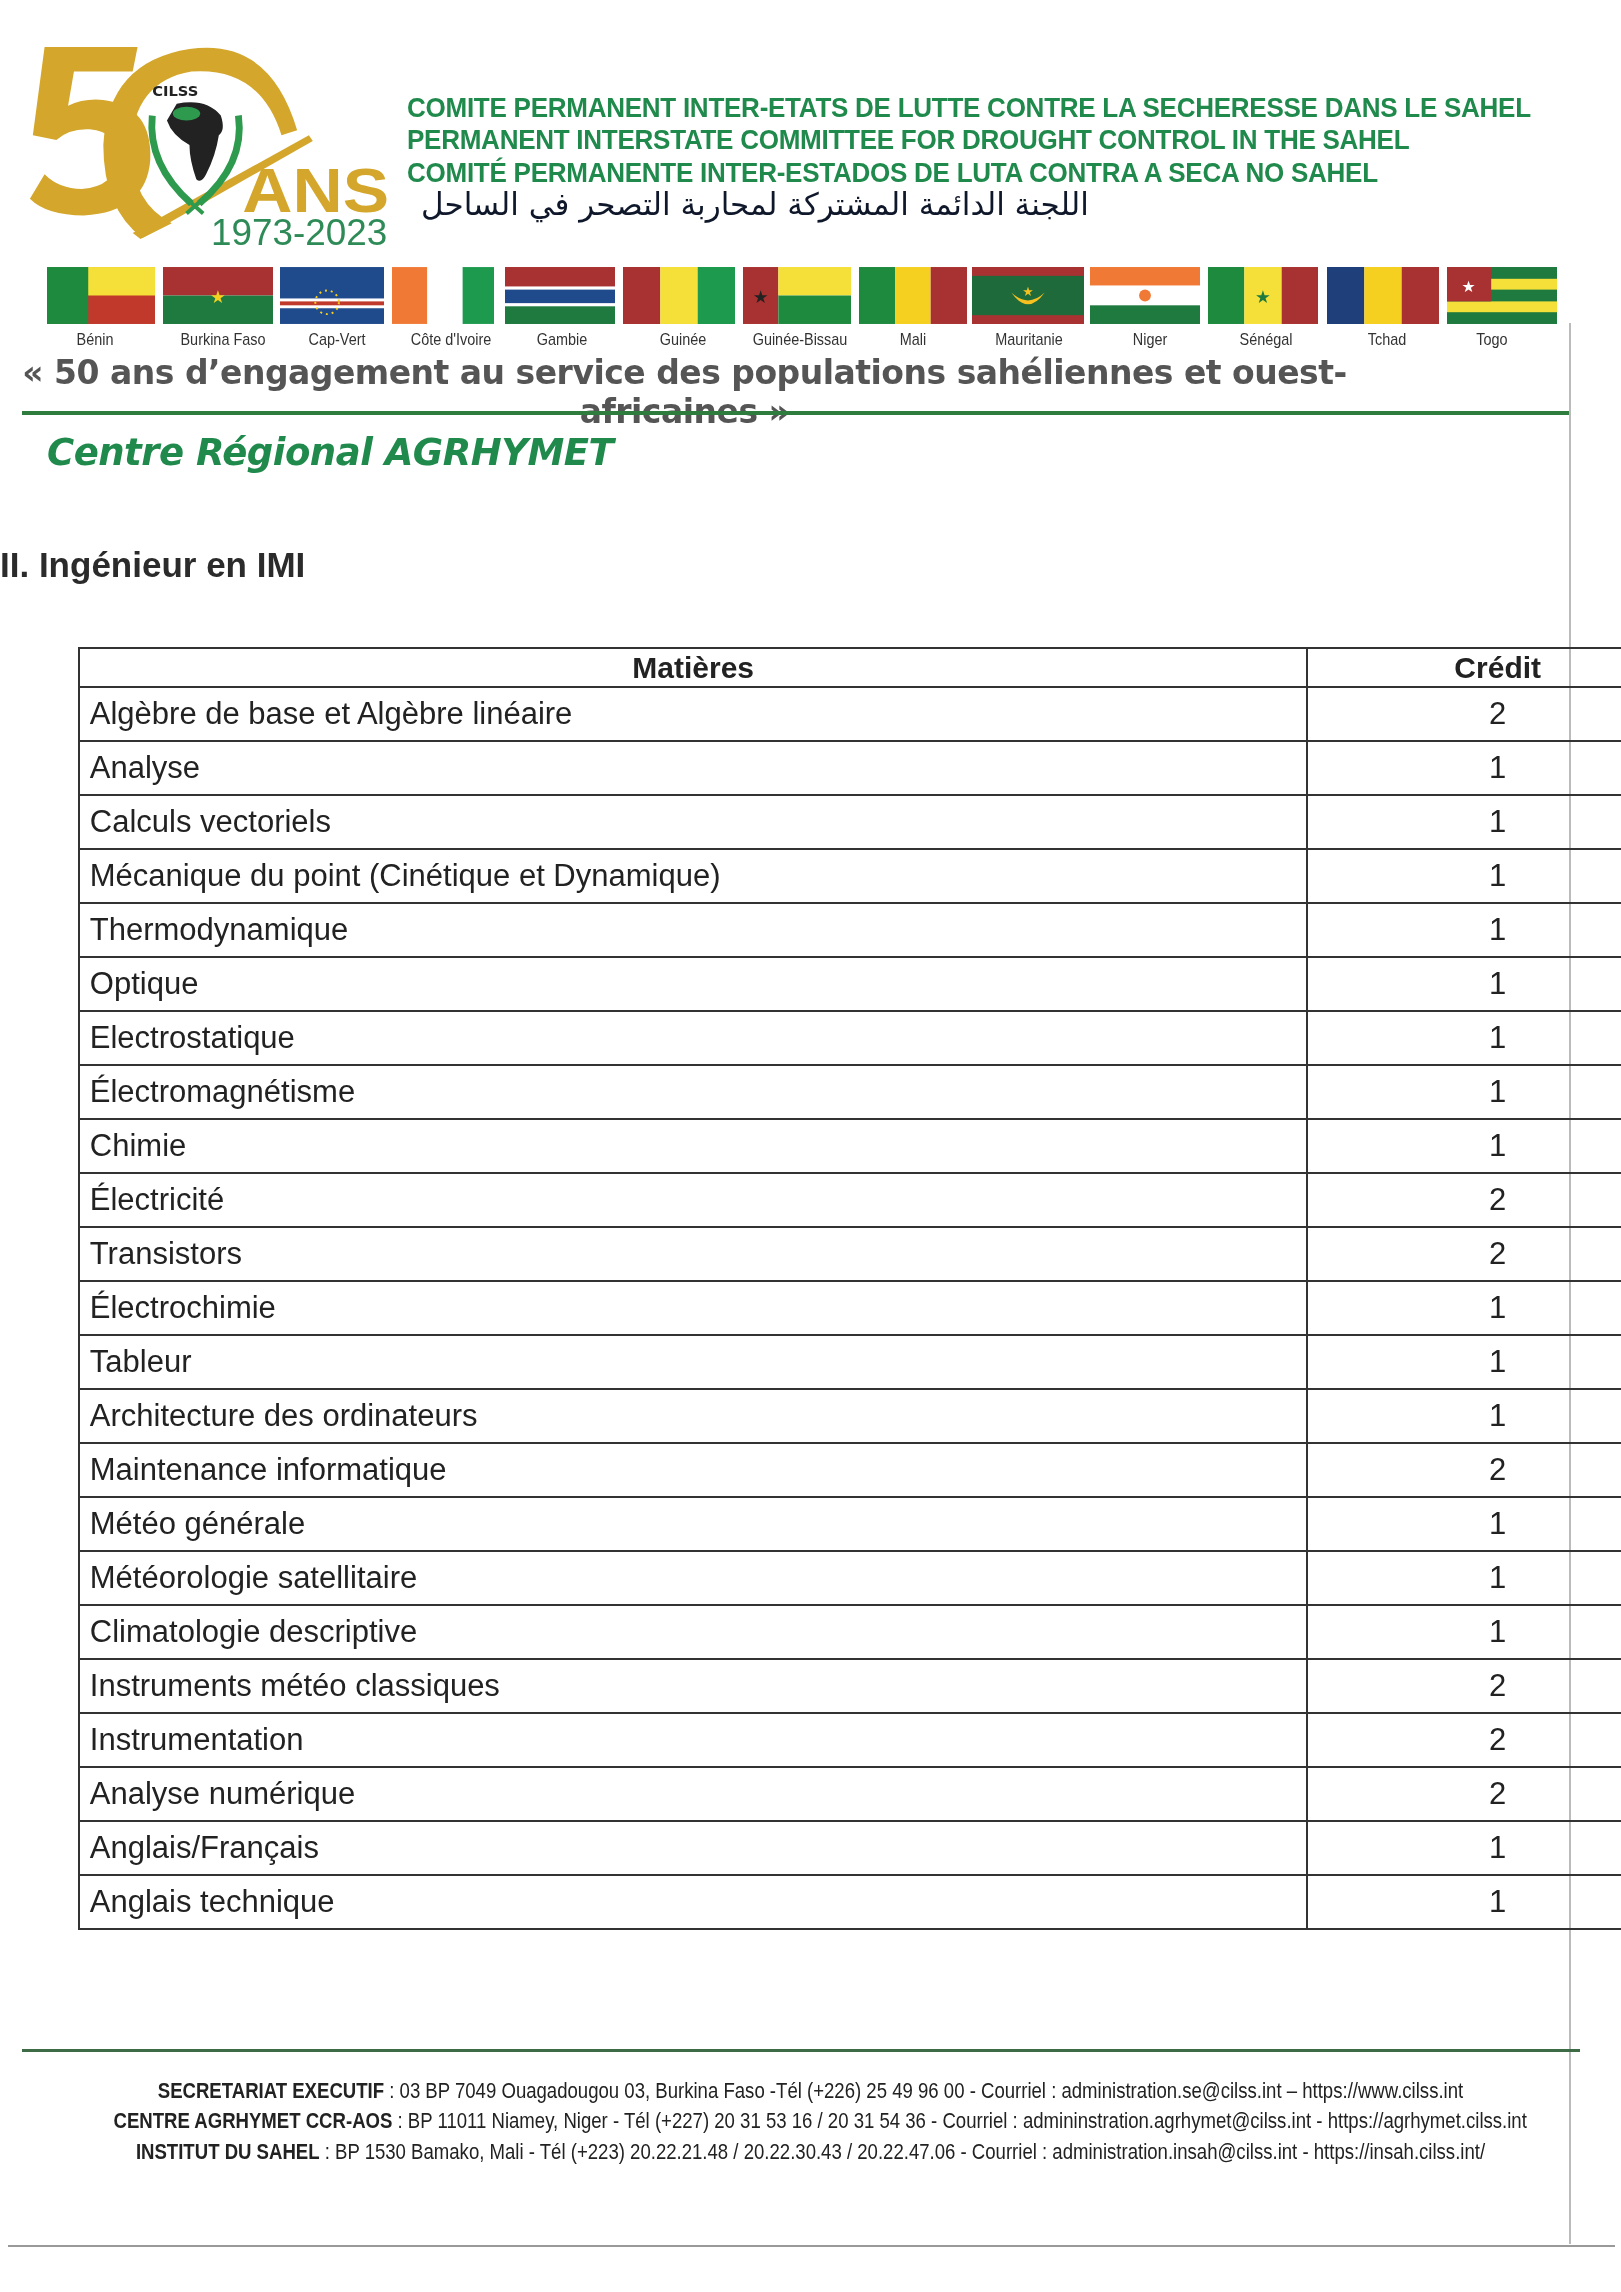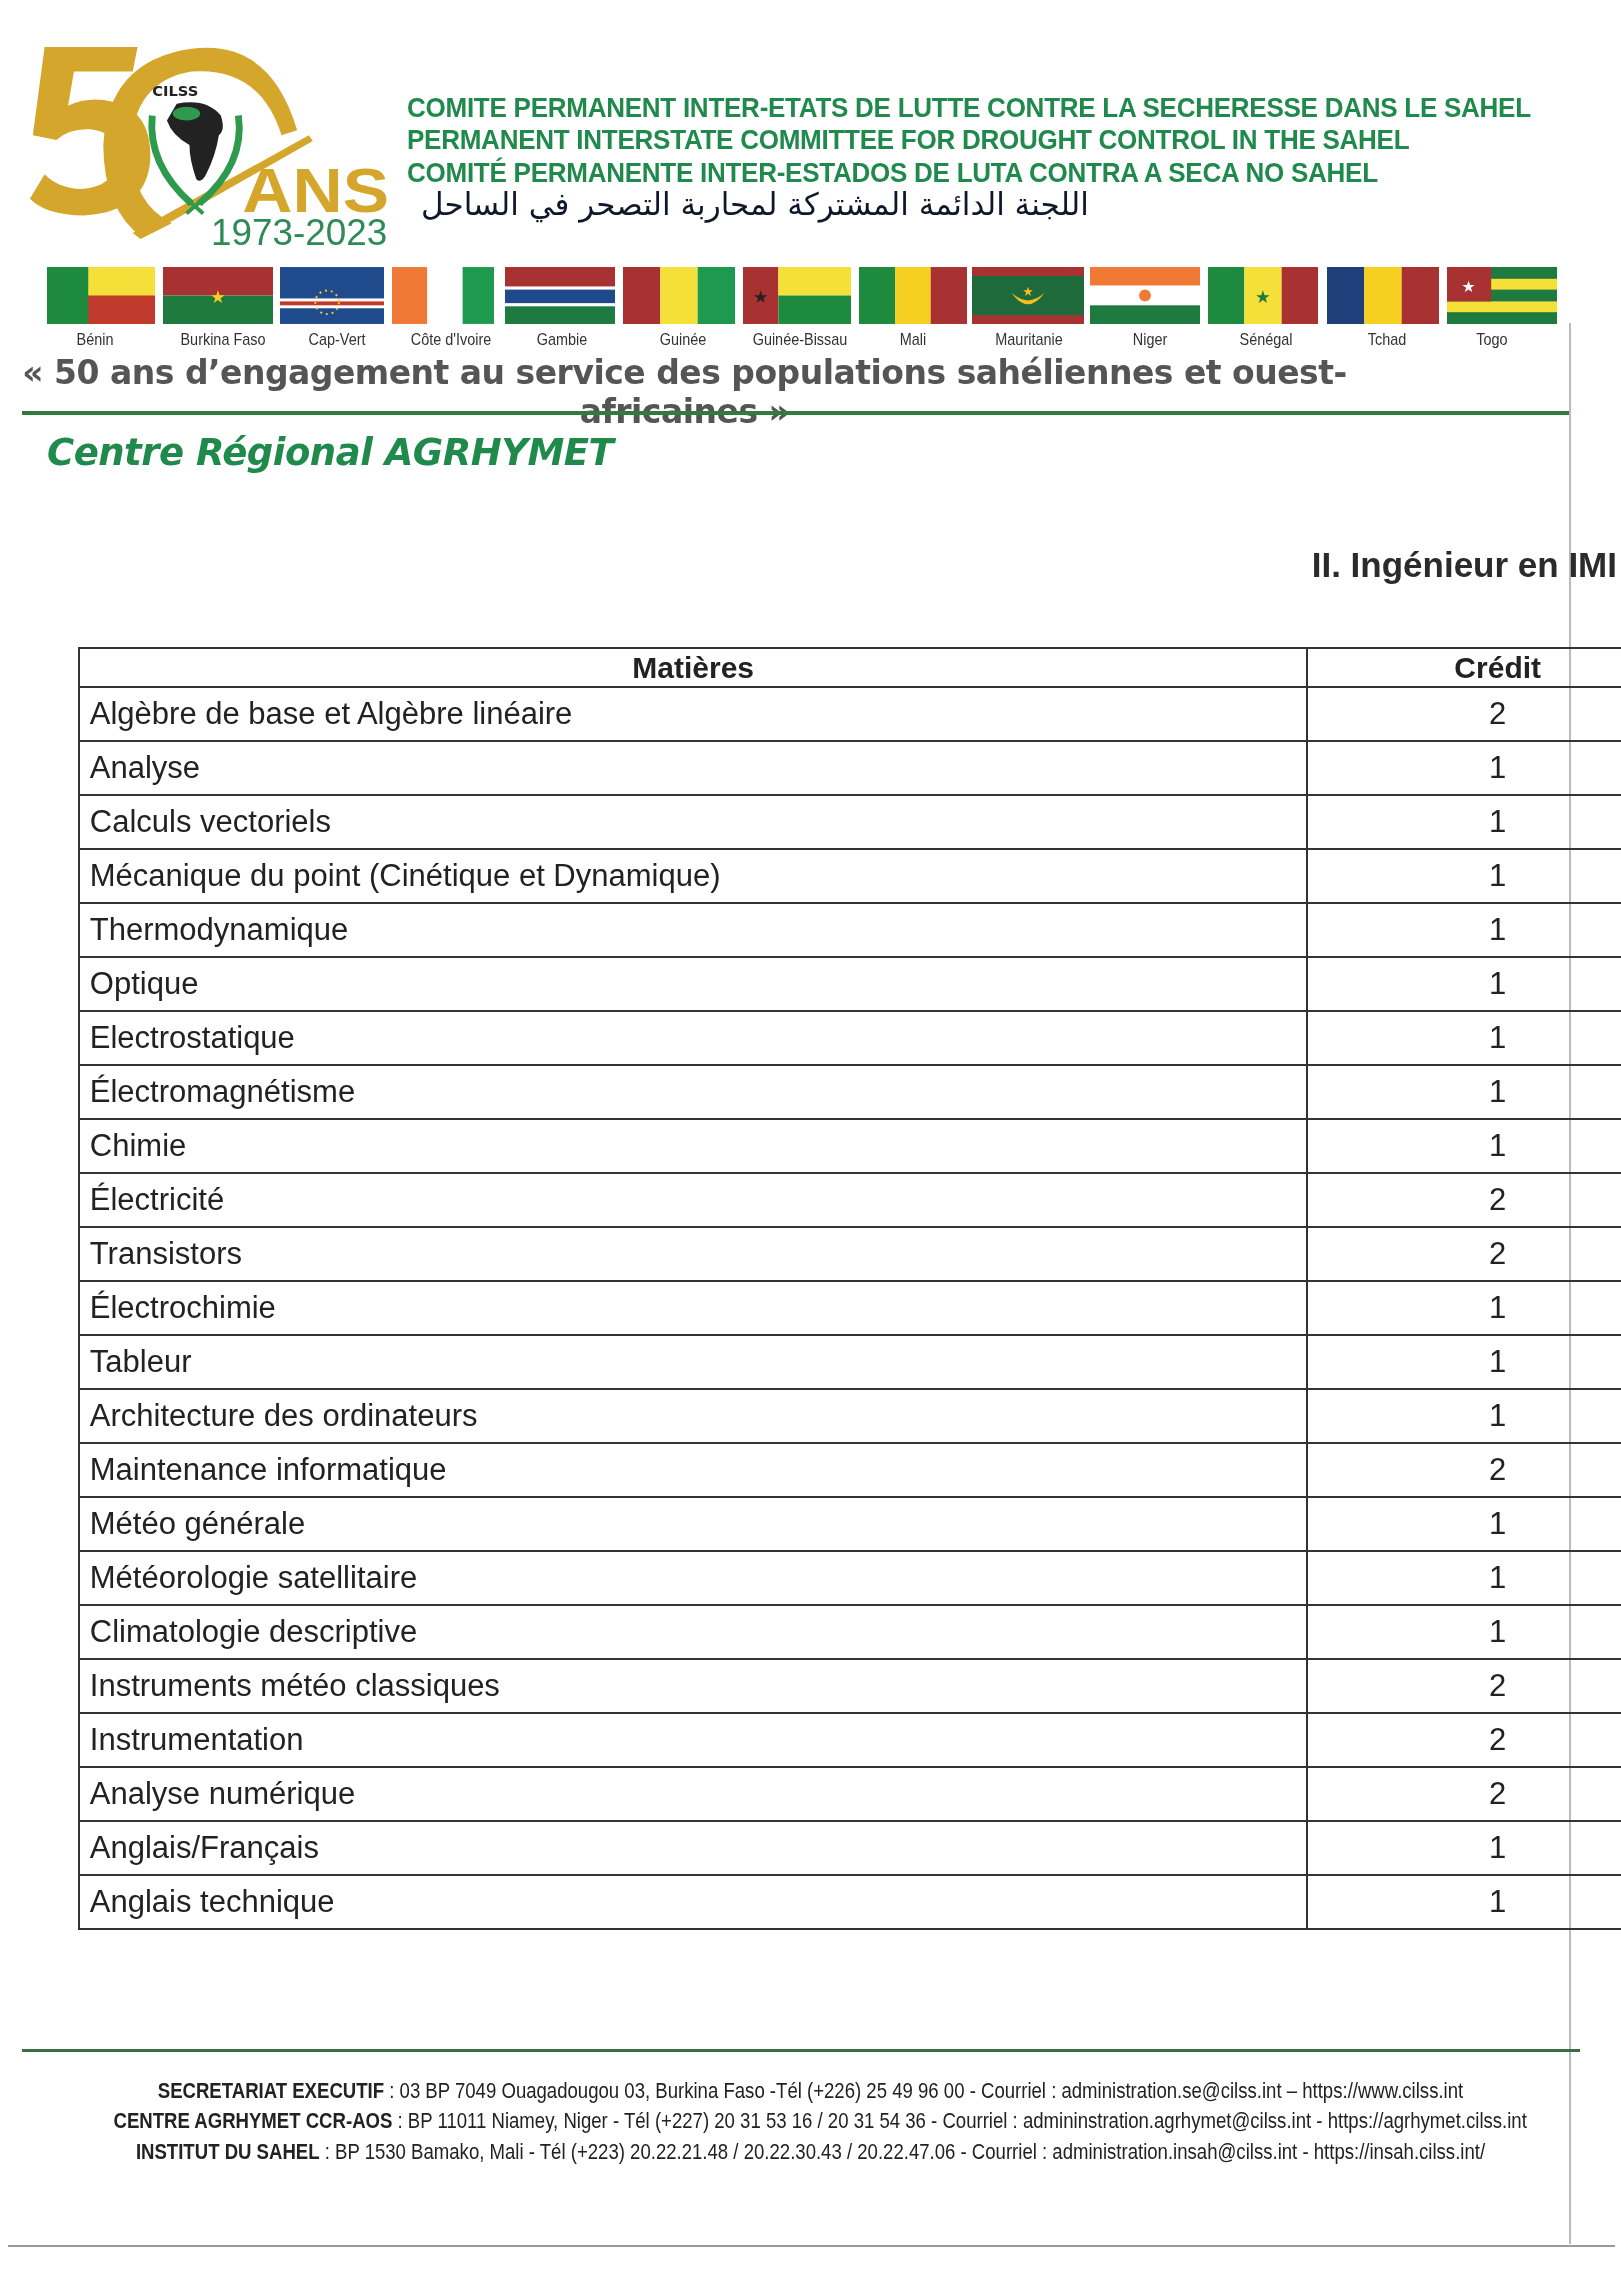--- a/index.html
+++ b/index.html
@@ -9,21 +9,21 @@
   #logo{left:24.5px;top:37px;width:372px;height:211px;}
   .hdr-line{position:absolute;left:407px;font-weight:bold;color:#1f8a4c;font-size:28px;letter-spacing:-0.3px;white-space:nowrap;transform:scaleX(0.93);transform-origin:left center;}
   #hdr-ar{position:absolute;left:421px;top:186px;font-size:31px;color:#0f172a;direction:rtl;white-space:nowrap;font-family:"DejaVu Sans",sans-serif;}
   
   .flag{position:absolute;top:267px;height:57px;overflow:hidden;}
   .flag-label{position:absolute;top:331px;font-size:15.7px;color:#333;white-space:nowrap;transform:translateX(-50%) scaleX(0.92);}
   #slogan{position:absolute;left:0;width:1369px;top:353px;text-align:center;font-size:33px;font-weight:bold;color:#555;font-family:"DejaVu Sans",sans-serif;letter-spacing:-0.5px;}
   #green-rule{position:absolute;left:21.6px;top:411px;width:1549px;height:3.9px;background:#2e7d3f;}
   #right-rule{position:absolute;left:1569px;top:323px;width:2px;height:1921px;background:#bbb;}
   #center-name{position:absolute;left:47px;top:431px;font-size:37px;font-weight:bold;font-style:italic;color:#1f8a4c;font-family:"DejaVu Sans",sans-serif;letter-spacing:-0.5px;}
-  #doc-title{position:absolute;left:0;width:1607px;top:545px;text-align:right;font-size:35px;font-weight:bold;color:#2b2b2b;margin-left:10px;}
+  #doc-title{position:absolute;left:0;width:1607px;top:545px;text-align:left;font-size:35px;font-weight:bold;color:#2b2b2b;}
   
   #credits-table{position:absolute;left:78px;top:647px;width:1611px;border-collapse:collapse;}
   #credits-table th,#credits-table td{border:2px solid #333;padding:0 9.8px;font-size:31px;color:#222;}
   #credits-table th{height:37px;font-weight:bold;text-align:center;font-size:30px;}
   #credits-table td{height:52px;}
   #credits-table td.credit{text-align:center;width:359px;}
   
   #footer-rule{position:absolute;left:21.6px;top:2049px;width:1558px;height:2.9px;background:#3d6b45;}
   .foot{position:absolute;left:0;width:1621px;text-align:center;font-size:21.6px;color:#222;white-space:nowrap;transform:scaleX(0.86);transform-origin:center;}
   .foot b{font-weight:bold;}

